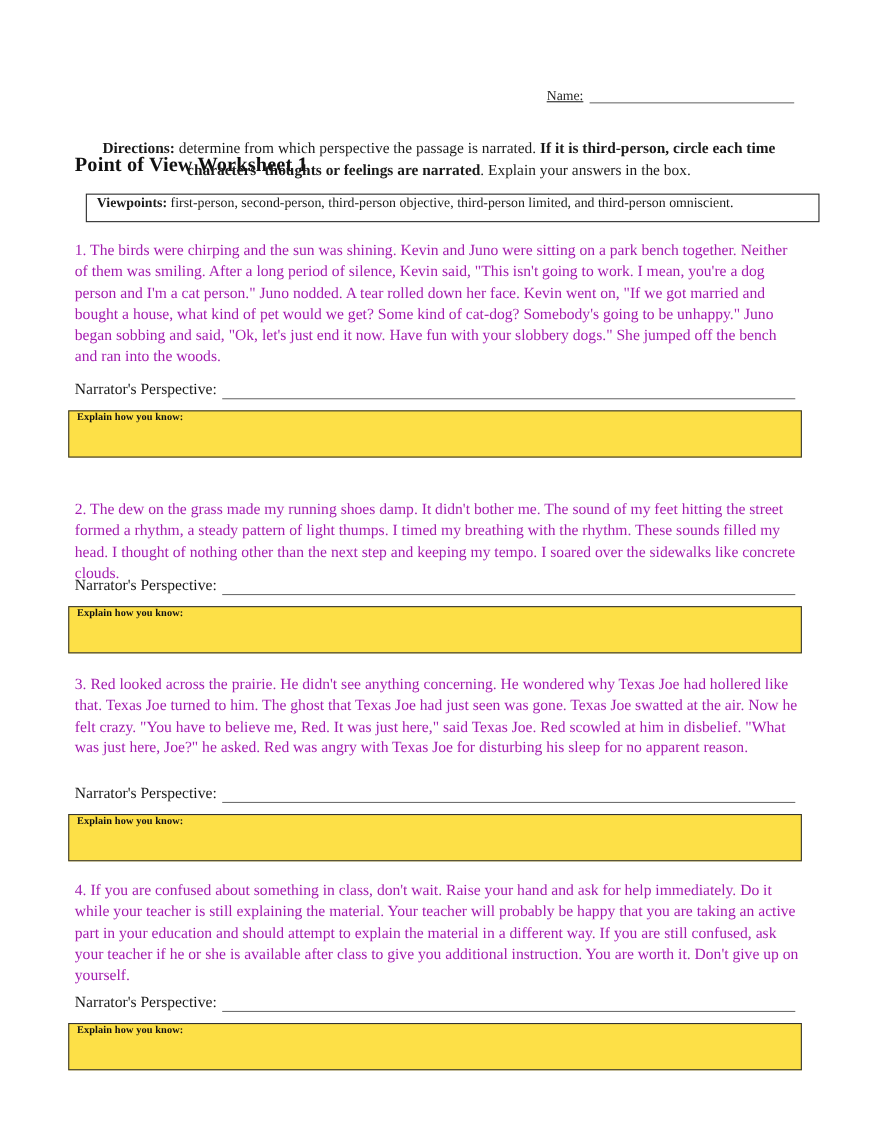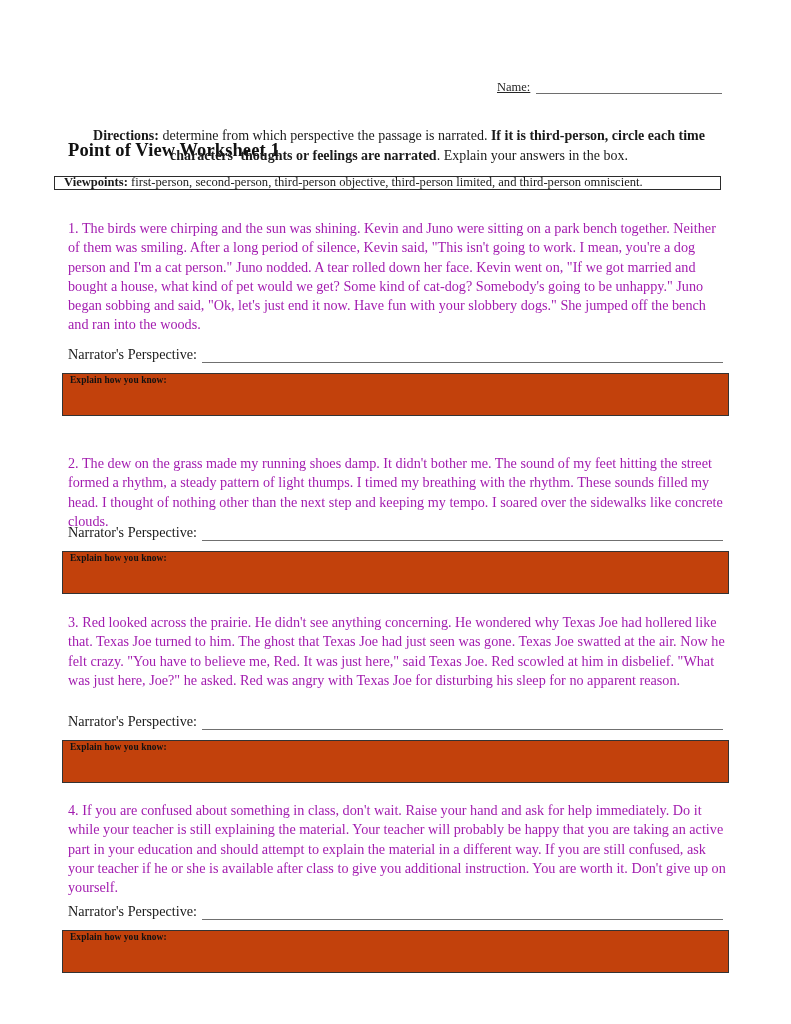--- a/index.html
+++ b/index.html
@@ -66,28 +66,28 @@
     width: 662px;
     font-size: 14px;
     line-height: 19.5px;
     text-align: center;
   }
   .directions b { font-weight: bold; }
 
   
   .viewpoints-box {
     position: absolute;
-    left: 54px;
+    left: 78px;
     top: 176px;
     width: 667px;
-    height: 14px;
+    height: 26px;
     border: 1.3px solid #2b2b2b;
     box-sizing: border-box;
     display: flex;
-    align-items: flex-end;
+    align-items: flex-start;
   }
   .viewpoints-text {
     padding-left: 9px;
     font-size: 12.6px;
     line-height: 14px;
     color: #1a1a1a;
   }
   .viewpoints-text b { font-weight: bold; }
 
   
@@ -124,21 +124,21 @@
   }
 
   
   .explain-box {
     position: absolute;
     left: 62px;
     width: 667px;
     height: 43px;
     border: 1.4px solid #333333;
     box-sizing: border-box;
-    background: #c2410c;
+    background: #fde047;
   }
   .explain-label {
     padding: 1px 0 0 7px;
     font-size: 9.4px;
     font-weight: bold;
     line-height: 11px;
     color: #111111;
     letter-spacing: 0.1px;
   }
 </style>

